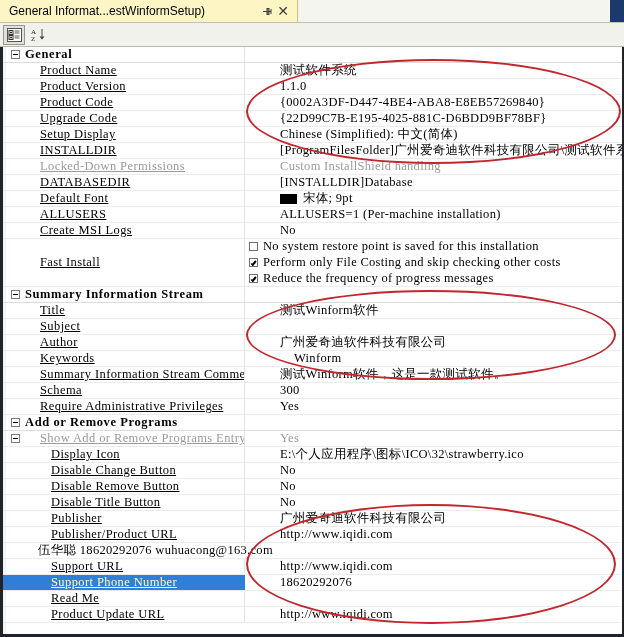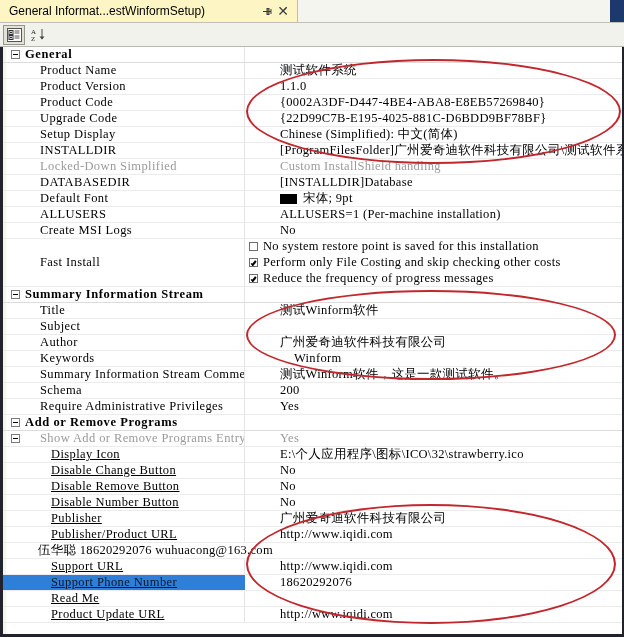--- a/index.html
+++ b/index.html
@@ -105,37 +105,37 @@
     font-size:12.5px;color:#000;letter-spacing:0.3px;
     white-space:nowrap;
   }
   .lbl.dim,.val.dim{color:#9a9a9a;}
   .cat-label{
     font-family:"Liberation Serif", serif;
     font-size:12.5px;font-weight:bold;color:#000;letter-spacing:0.6px;
   }
   
   .ind-cat{padding-left:22px;}
-  .ind-1{padding-left:37px;}
+  .ind-1{padding-left:37px;text-decoration:underline;}
   .ind-2{padding-left:48px;text-decoration:underline;}
   
   .exp{
     position:absolute;width:9px;height:9px;
     border:1px solid #7b7b7b;background:#fff;
     box-sizing:border-box;
     display:flex;align-items:center;justify-content:center;
     top:3px;
   }
   .exp:before{
     content:"";display:block;width:5px;height:1px;background:#000;
   }
   .exp.l0{left:8px;}
   
   .row.selected .cell-name{background:#2f7fd8;border-right:1px solid #2f7fd8;}
-  .row.selected .lbl{color:#0f172a;}
+  .row.selected .lbl{color:#fef9c3;}
   
   .ckline{
     display:flex;align-items:center;height:16px;
   }
   .ckbox{
     width:9px;height:9px;border:1px solid #6e6e6e;background:#fff;
     box-sizing:border-box;margin-right:5px;flex:none;
     position:relative;
   }
   .ckbox.on:after{
@@ -274,21 +274,21 @@
             <span class="lbl ind-1">INSTALLDIR</span>
           </div>
           <div class="cell-val">
             <div class="val-flex">
               <span class="val">[ProgramFilesFolder]广州爱奇迪软件科技有限公司\测试软件系统</span>
             </div>
           </div>
         </div>
         <div class="row">
           <div class="cell-name">
-            <span class="lbl ind-1 dim">Locked-Down Simplified</span>
+            <span class="lbl ind-1 dim">Locked-Down Permissions</span>
           </div>
           <div class="cell-val">
             <div class="val-flex">
               <span class="val dim">Custom InstallShield handling</span>
             </div>
           </div>
         </div>
         <div class="row">
           <div class="cell-name">
             <span class="lbl ind-1">DATABASEDIR</span>
@@ -407,21 +407,21 @@
               <span class="val">测试Winform软件，这是一款测试软件。</span>
             </div>
           </div>
         </div>
         <div class="row">
           <div class="cell-name">
             <span class="lbl ind-1">Schema</span>
           </div>
           <div class="cell-val">
             <div class="val-flex">
-              <span class="val">200</span>
+              <span class="val">300</span>
             </div>
           </div>
         </div>
         <div class="row">
           <div class="cell-name">
             <span class="lbl ind-1">Require Administrative Privileges</span>
           </div>
           <div class="cell-val">
             <div class="val-flex">
               <span class="val">Yes</span>
@@ -471,21 +471,21 @@
             <span class="lbl ind-2">Disable Remove Button</span>
           </div>
           <div class="cell-val">
             <div class="val-flex">
               <span class="val">No</span>
             </div>
           </div>
         </div>
         <div class="row">
           <div class="cell-name">
-            <span class="lbl ind-2">Disable Number Button</span>
+            <span class="lbl ind-2">Disable Title Button</span>
           </div>
           <div class="cell-val">
             <div class="val-flex">
               <span class="val">No</span>
             </div>
           </div>
         </div>
         <div class="row">
           <div class="cell-name">
             <span class="lbl ind-2">Publisher</span>

